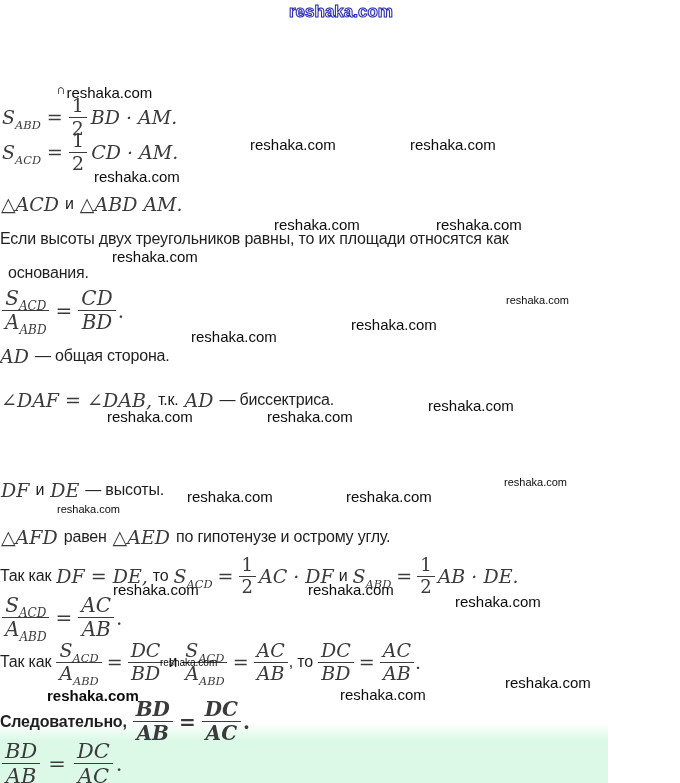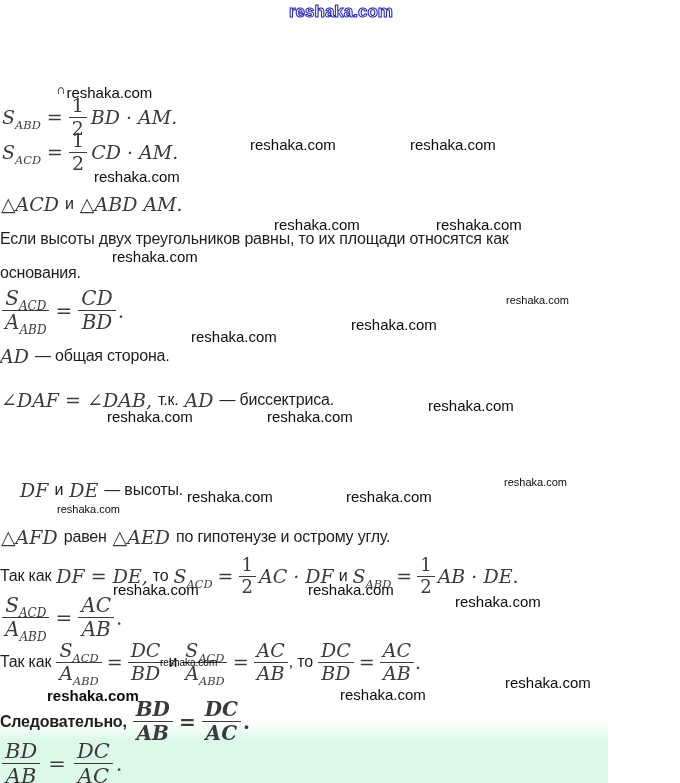--- a/index.html
+++ b/index.html
@@ -112,21 +112,21 @@
   <div class="line" style="left:1px; top:193px;">
     <span class="m">△ACD</span>
     <span class="t">и</span>
     <span class="m">△ABD</span>
     <span class="m">AM.</span>
   </div>
 
   <div class="line" style="left:0px; top:230px;">
     <span class="t">Если высоты двух треугольников равны, то их площади относятся как</span>
   </div>
-  <div class="line" style="left:0px; top:264px;justify-content:center;">
+  <div class="line" style="left:8px; top:264px;justify-content:center;">
     <span class="t">основания.</span>
   </div>
 
   <div class="line" style="left:2px; top:288px;">
     <span class="m big frac">
       <span class="num"><span>S</span><sub>ACD</sub></span>
       <span class="den"><span>A</span><sub>ABD</sub></span>
     </span>
     <span class="m big up">=</span>
     <span class="m big frac">
@@ -142,21 +142,21 @@
   </div>
 
   <div class="line" style="left:1px; top:389px;">
     <span class="m">∠DAF = ∠DAB,</span>
     <span class="t">т.к.</span>
     <span class="m">AD</span>
     <span class="t">— биссектриса.</span>
   </div>
 
 
-  <div class="line" style="left:1px; top:479px;margin-left:19px;">
+  <div class="line" style="left:1px; top:479px;">
     <span class="m">DF</span>
     <span class="t">и</span>
     <span class="m">DE</span>
     <span class="t">— высоты.</span>
   </div>
 
   <div class="line" style="left:1px; top:526px;">
     <span class="m">△AFD</span>
     <span class="t">равен</span>
     <span class="m">△AED</span>

